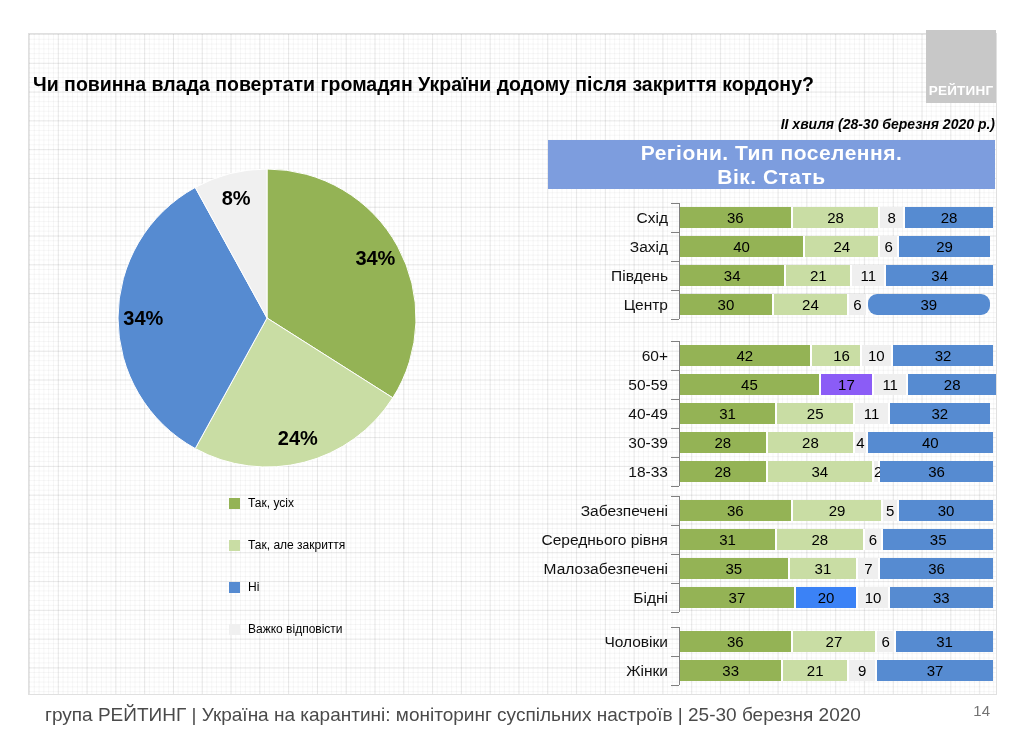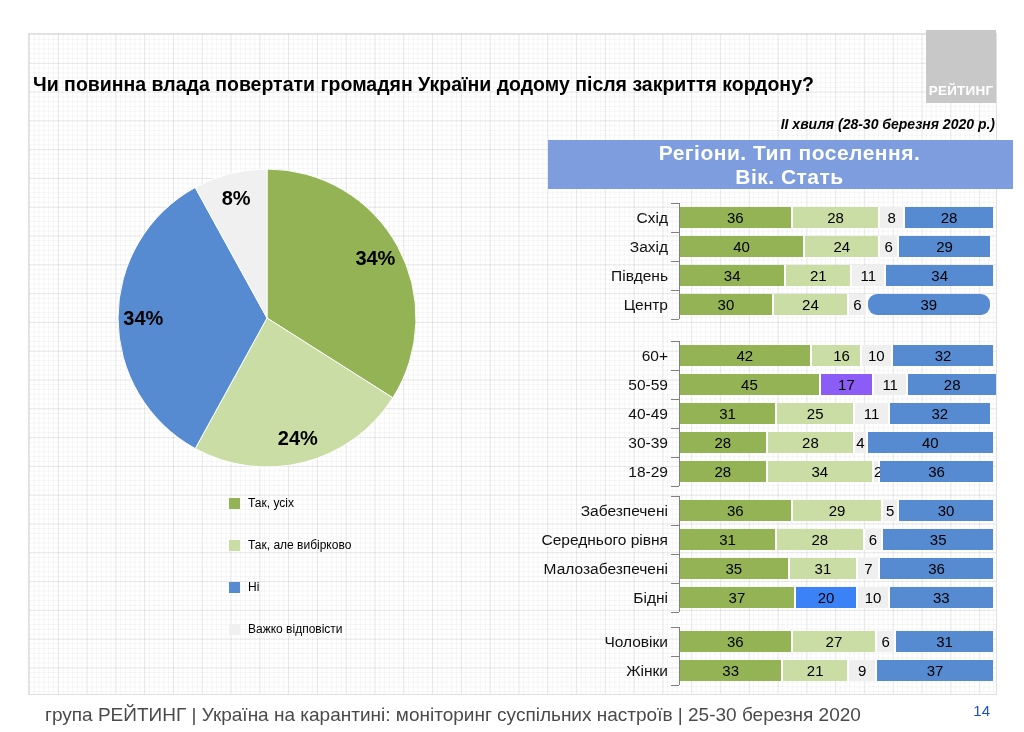--- a/index.html
+++ b/index.html
@@ -48,38 +48,38 @@
   .bar-label{width:128px;padding-right:11px;text-align:right;font-size:15.5px;color:#111;
     line-height:21px;white-space:nowrap;flex:0 0 auto;}
   .bar-segs{position:relative;display:flex;flex:1 1 auto;margin-left:1px;}
   .bar-segs::before{content:"";position:absolute;left:-9px;top:-4.5px;width:8px;height:1px;background:#808080;}
   .bar-group::after{content:"";position:absolute;left:131px;bottom:-0.5px;width:8px;height:1px;background:#808080;}
   .bar-seg{box-sizing:border-box;height:21px;line-height:21px;text-align:center;
     font-size:15px;color:#000;border-right:2px solid #fff;overflow:visible;white-space:nowrap;}
   .bar-seg:last-child{border-right:none;}
 
   .footer-text{position:absolute;left:45px;top:704px;font-size:19px;color:#4a4a4a;}
-  .page-number{position:absolute;left:940px;top:702px;width:50px;text-align:right;font-size:15px;color:#1d4ed8;}
+  .page-number{position:absolute;left:940px;top:702px;width:50px;text-align:right;font-size:15px;color:#737373;}
 </style>
 </head>
 <body>
 
 <div id="stage">
 
   <div class="slide"></div>
 
   <div class="logo">
     <span>РЕЙТИНГ</span>
   </div>
 
   <div class="title">Чи повинна влада повертати громадян України додому після закриття кордону?</div>
 
   <div class="wave-note">ІІ хвиля (28-30 березня 2020 р.)</div>
 
-  <div class="panel-header" id="panel-header" style="background: rgb(125, 157, 222); padding-left: 18px;">
+  <div class="panel-header" id="panel-header" style="background: rgb(125, 157, 222);">
     <span>Регіони. Тип поселення.</span>
     <span>Вік. Стать</span>
   </div>
 
   <div class="pie-wrap">
     <svg id="pie-svg" width="300" height="300" viewBox="0 0 300 300">
         <path d="M 150 150 L 150.00 1.00 A 149 149 0 0 1 275.80 229.84 Z" fill="#94B355" stroke="#ffffff" stroke-width="1"></path>
         <text x="258.4" y="90.4" text-anchor="middle" dominant-baseline="central" class="pie-label">34%</text>
         <path d="M 150 150 L 275.80 229.84 A 149 149 0 0 1 78.22 280.57 Z" fill="#C9DDA4" stroke="#ffffff" stroke-width="1"></path>
         <text x="180.8" y="269.8" text-anchor="middle" dominant-baseline="central" class="pie-label">24%</text>
@@ -90,21 +90,21 @@
       </svg>
   </div>
 
   <div class="legend" id="legend">
       <div class="legend-item">
         <span class="legend-swatch" style="background: rgb(148, 179, 85);"></span>
         <span class="legend-label">Так, усіх</span>
       </div>
       <div class="legend-item">
         <span class="legend-swatch" style="background: rgb(201, 221, 164);"></span>
-        <span class="legend-label">Так, але вибірково</span>
+        <span class="legend-label">Так, але закриття</span>
       </div>
       <div class="legend-item">
         <span class="legend-swatch" style="background: rgb(86, 139, 209);"></span>
         <span class="legend-label">Ні</span>
       </div>
       <div class="legend-item">
         <span class="legend-swatch" style="background: rgb(240, 240, 240);"></span>
         <span class="legend-label">Важко відповісти</span>
       </div>
     </div>
@@ -180,21 +180,21 @@
       <div class="bar-row">
         <div class="bar-label">30-39</div>
         <div class="bar-segs">
           <div class="bar-seg" style="width: 87.6px; background: rgb(148, 179, 85);">28</div>
           <div class="bar-seg" style="width: 87.6px; background: rgb(201, 221, 164);">28</div>
           <div class="bar-seg" style="width: 12.5px; background: rgb(239, 239, 239);">4</div>
           <div class="bar-seg" style="width: 125.2px; background: rgb(86, 139, 209);">40</div>
         </div>
       </div>
       <div class="bar-row">
-        <div class="bar-label">18-29</div>
+        <div class="bar-label">18-33</div>
         <div class="bar-segs">
           <div class="bar-seg" style="width: 87.6px; background: rgb(148, 179, 85);">28</div>
           <div class="bar-seg" style="width: 106.4px; background: rgb(201, 221, 164);">34</div>
           <div class="bar-seg" style="width: 6.3px; background: rgb(239, 239, 239);">2</div>
           <div class="bar-seg" style="width: 112.7px; background: rgb(86, 139, 209);">36</div>
         </div>
       </div>
     </div>
   <div class="bar-group" id="group-2" style="top: 496px;">
       <div class="bar-axis"></div>

